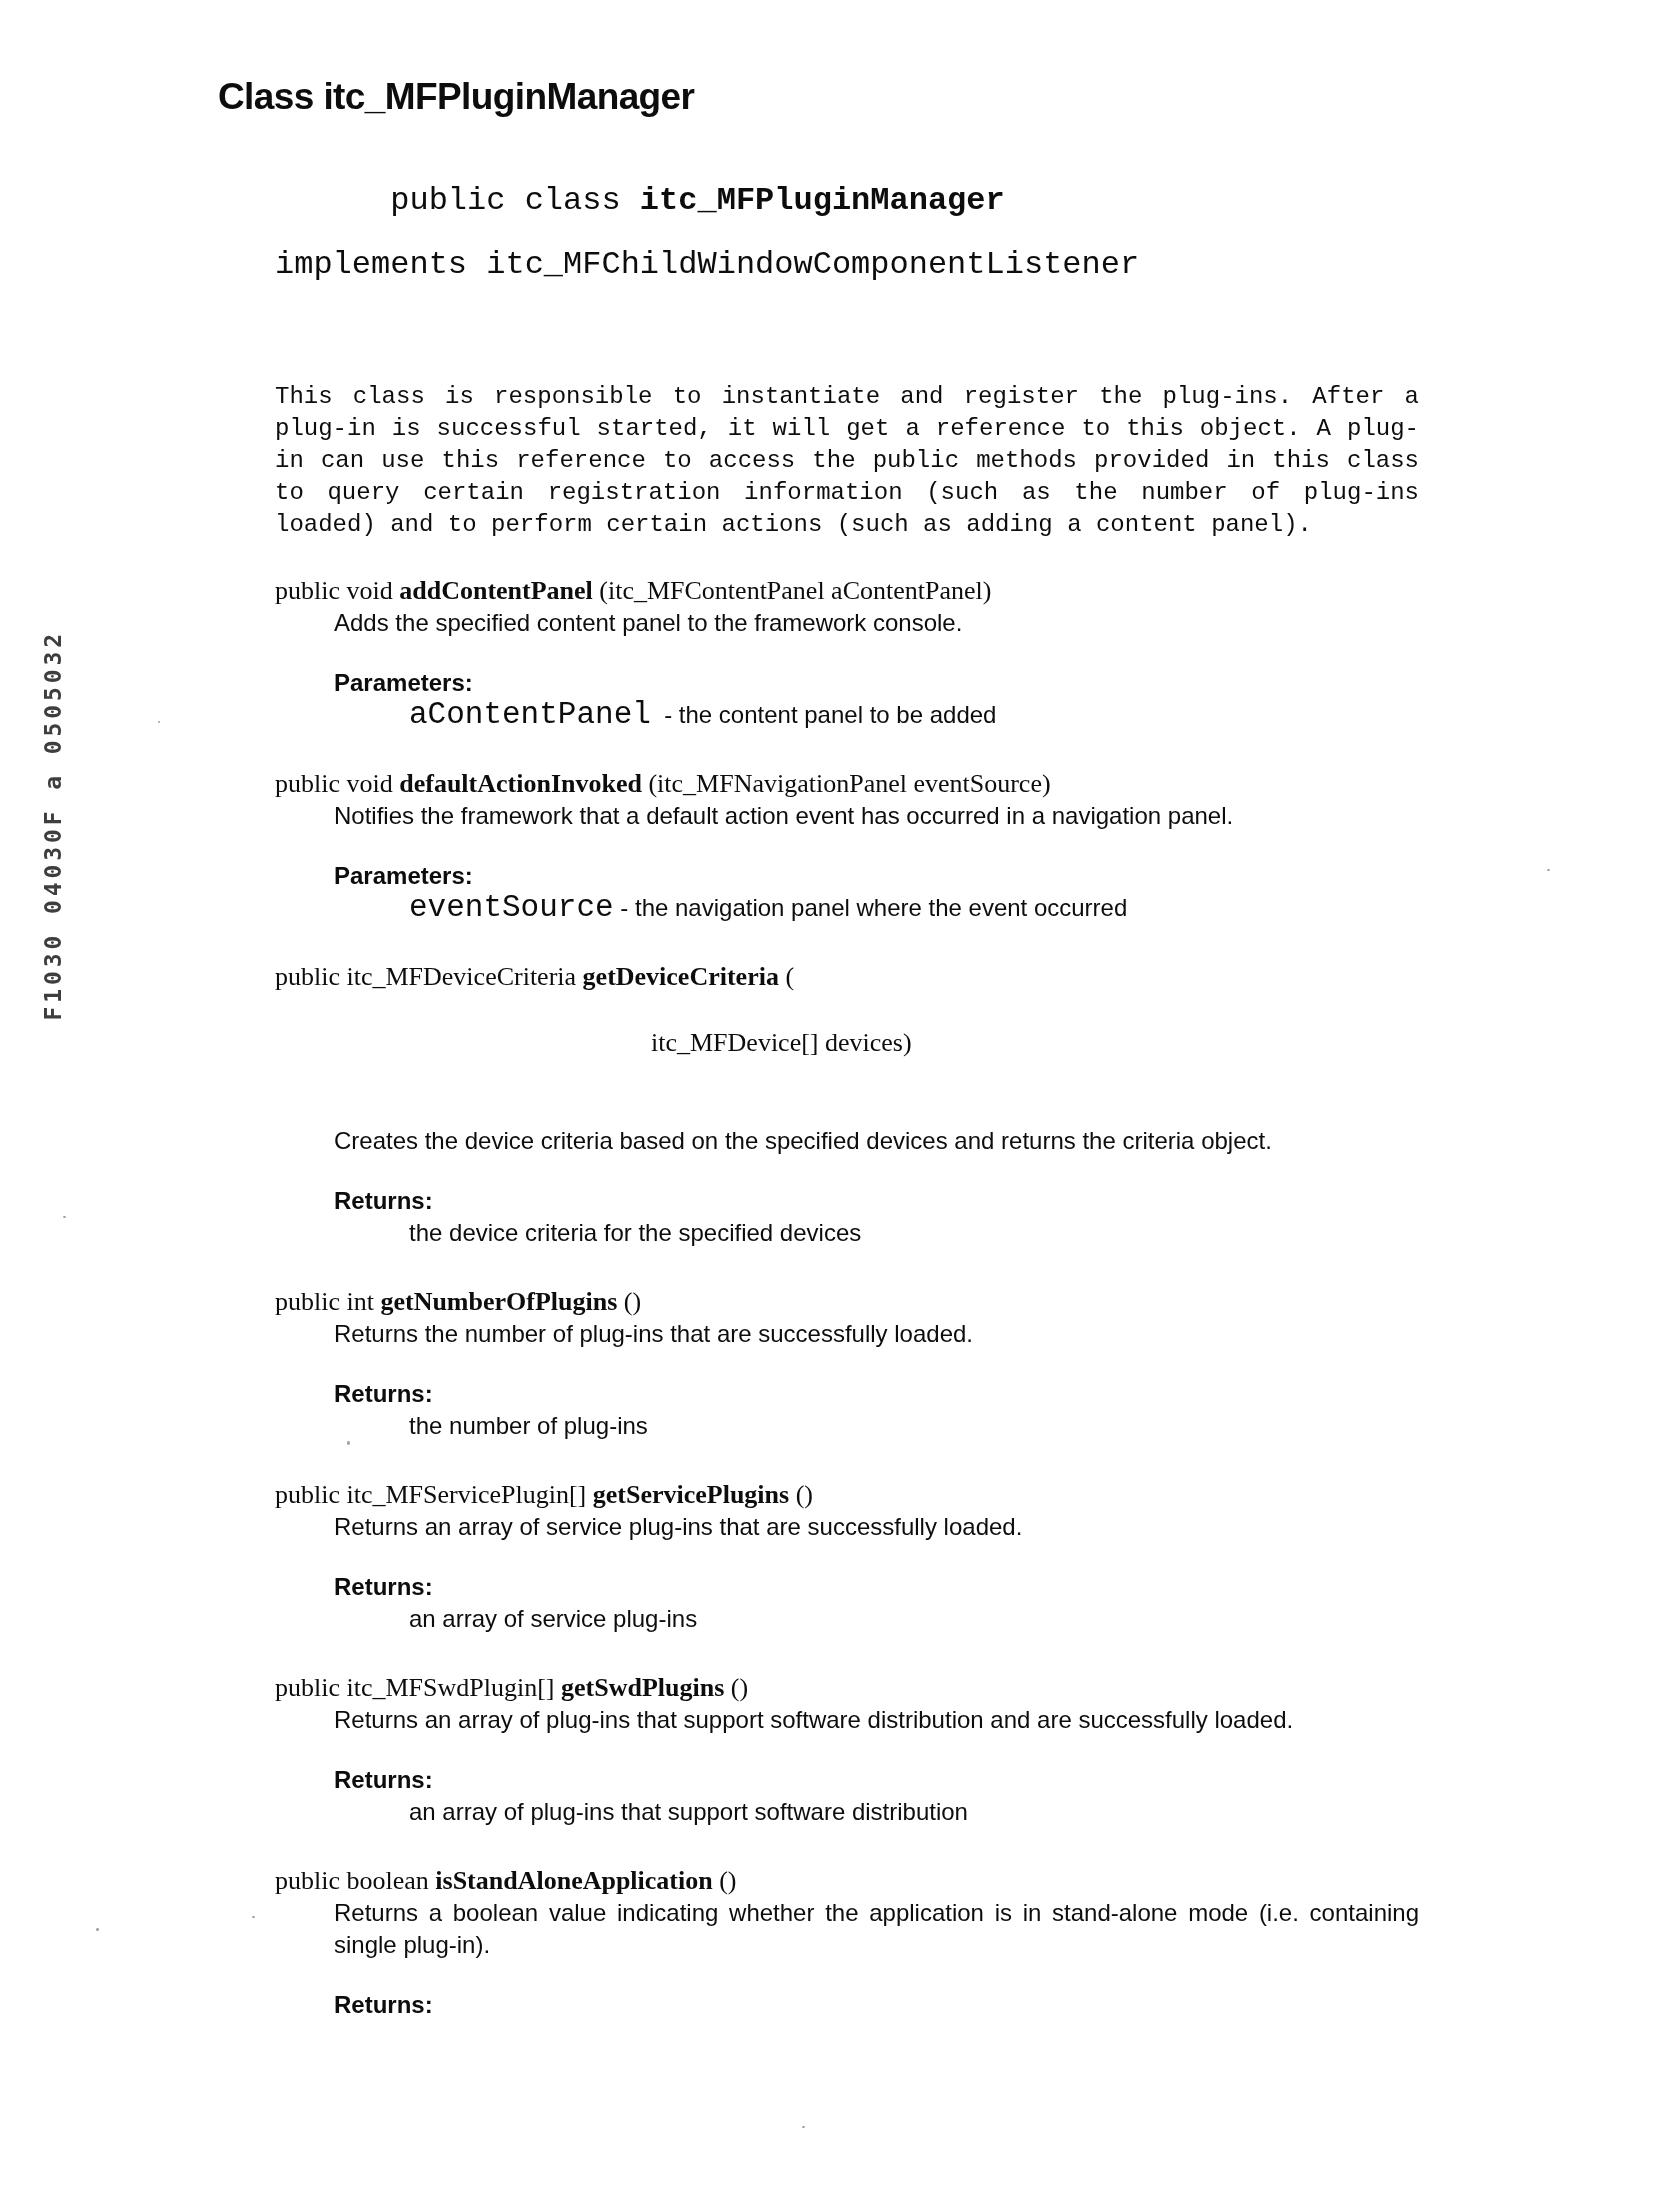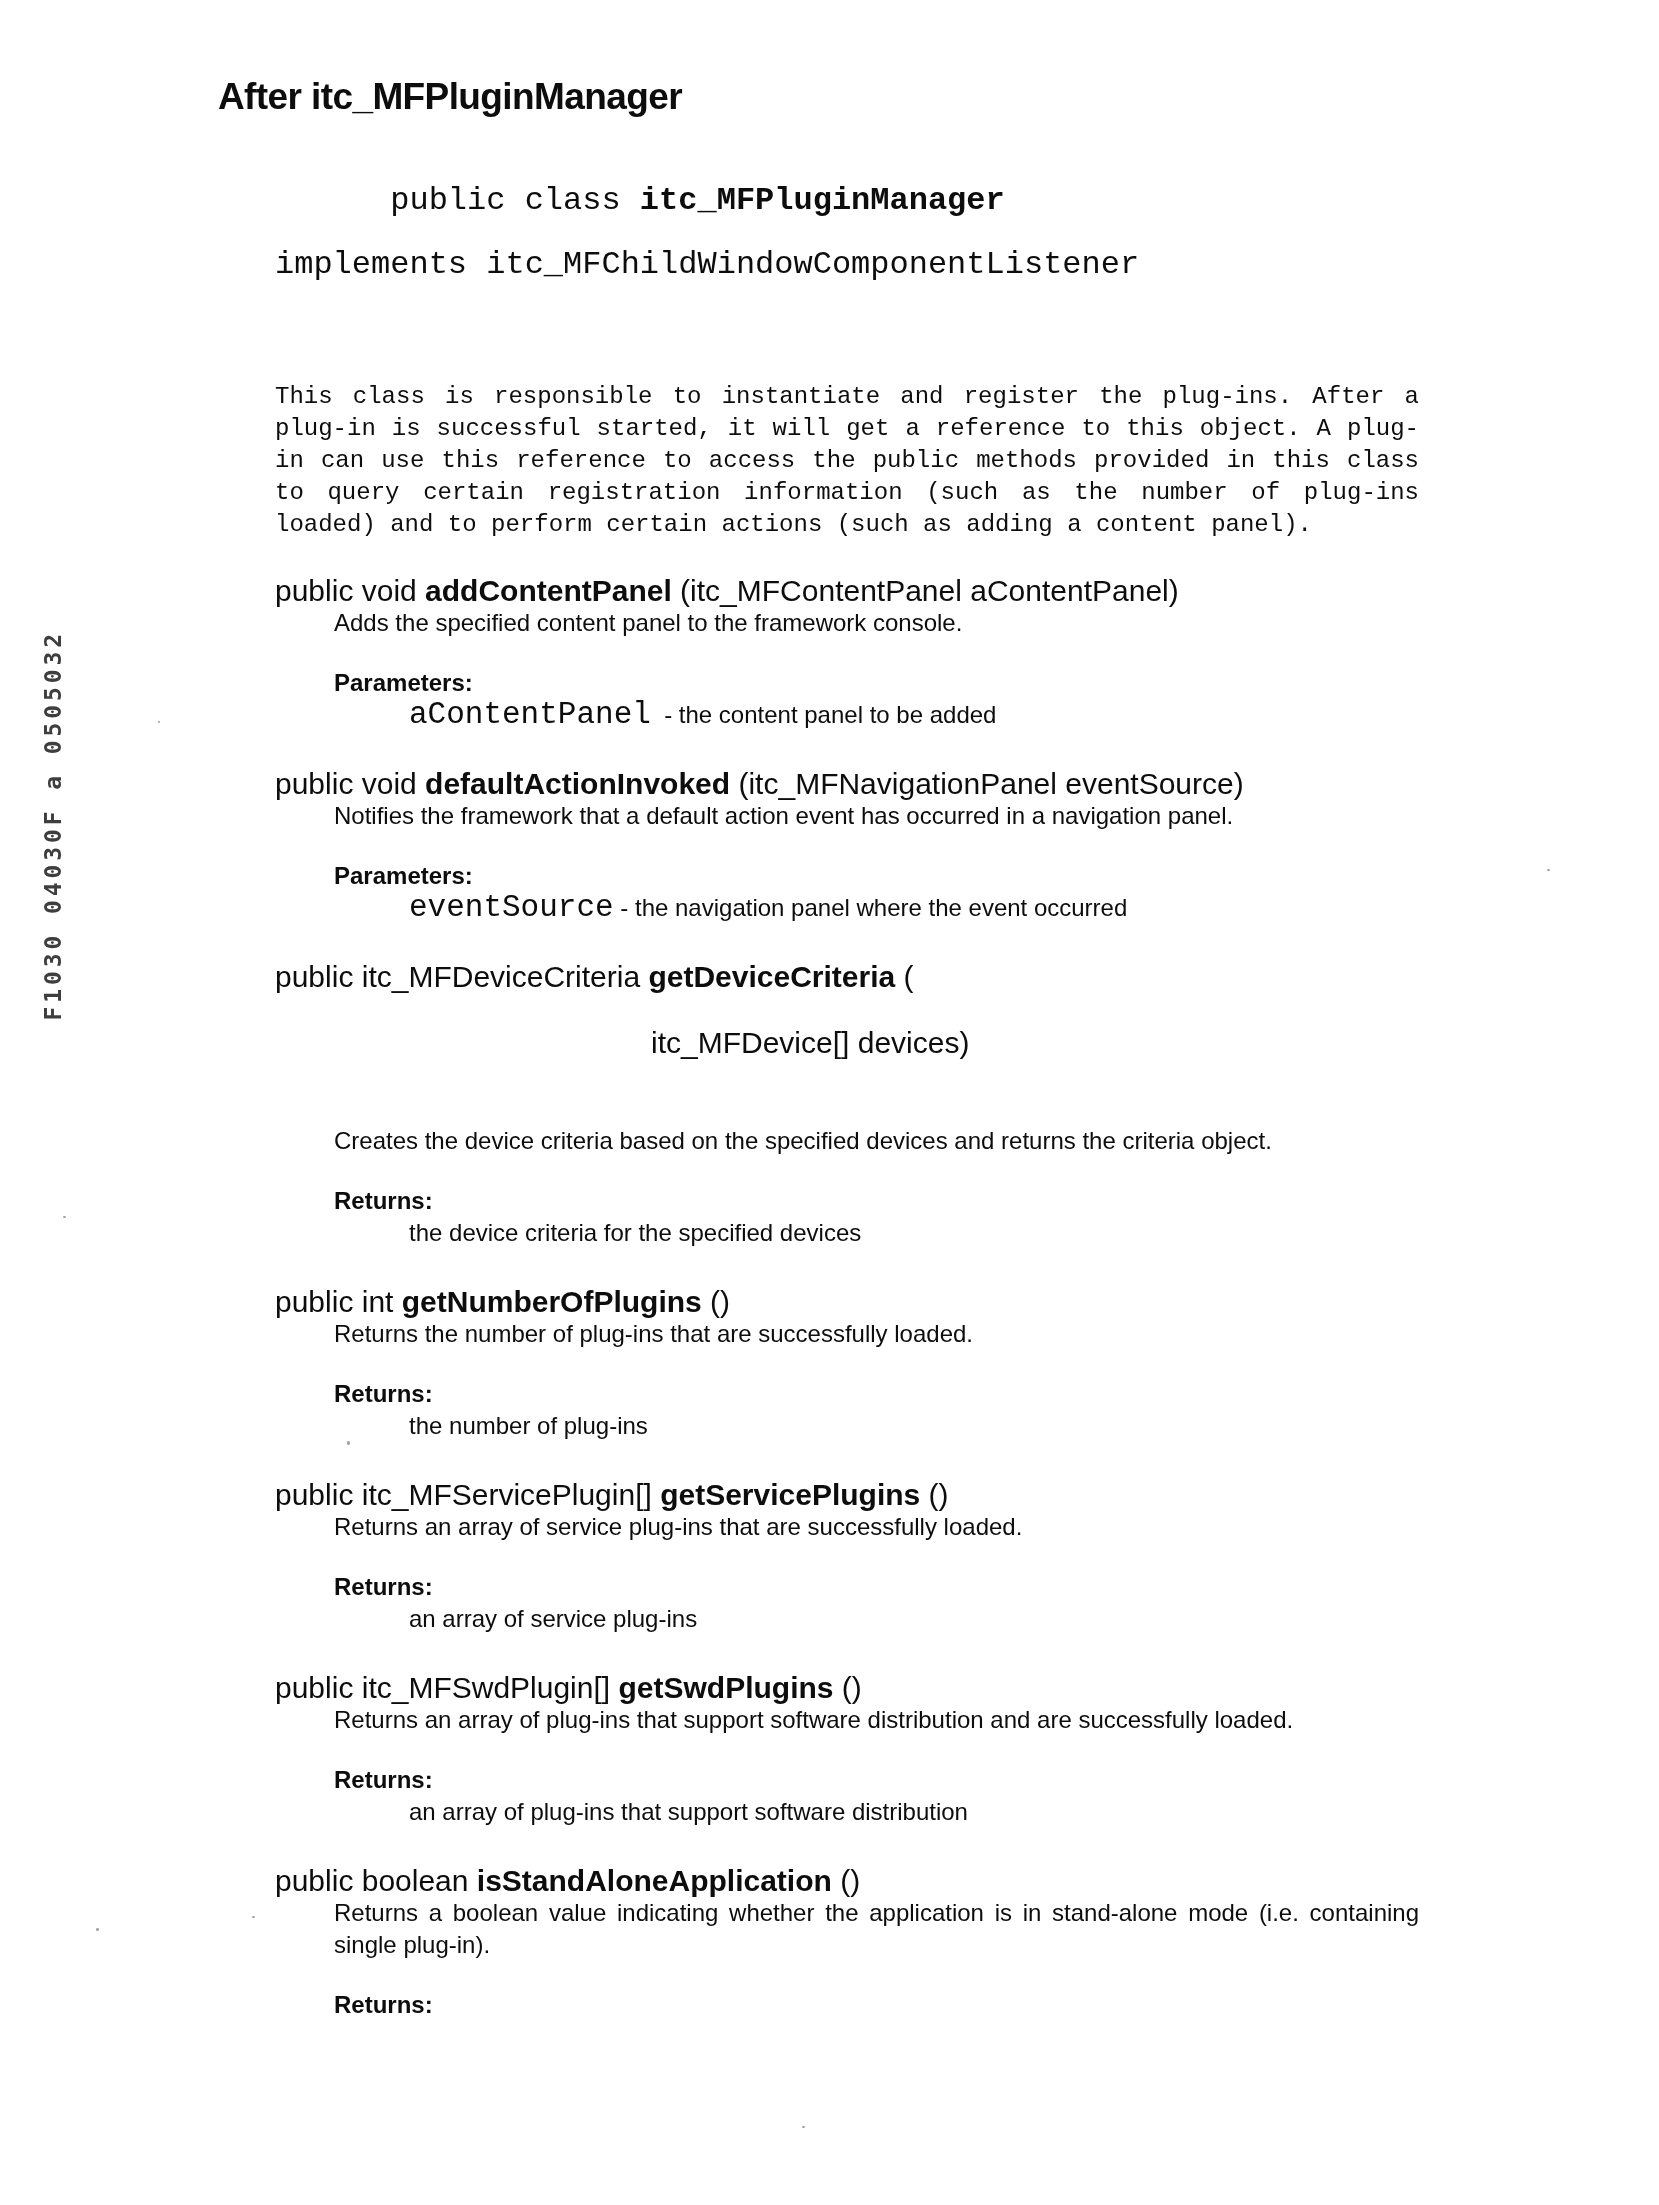--- a/index.html
+++ b/index.html
@@ -14,21 +14,21 @@
   .page-title{
     position:absolute;left:218px;top:76px;
     font-size:37px;font-weight:bold;letter-spacing:-0.6px;
     font-family:"Liberation Sans",sans-serif;
   }
   .doc{
     position:absolute;left:275px;top:153px;width:1144px;
     font-size:24px;line-height:32px;
   }
   .mono{font-family:"Liberation Mono","DejaVu Sans Mono",monospace;font-size:32px;}
-  .sig{font-family:Liberation Sans, sans-serif;font-size:30px;line-height:33px;white-space:pre-wrap;}
+  .sig{font-family:Liberation Serif, serif;font-size:26px;line-height:33px;white-space:pre-wrap;}
   .sig .mname{font-weight:bold;}
   .sig-cont{margin-left:376px;}
   .decl{white-space:pre-wrap;}
   .decl .mname{font-weight:bold;}
   .intro{margin-top:36px;text-align:justify;font-family:Liberation Mono, monospace;}
   .methods-heading{
     margin-top:41px;
     font-size:27px;font-weight:bold;font-style:italic;letter-spacing:0.6px;
     display:inline-block;border-bottom:5.8px solid #0d0d0d;padding-bottom:1.3px;
   }
@@ -46,21 +46,21 @@
     color:#2a2a2a;opacity:.85;
     filter:blur(0.4px) contrast(1.15);
   }
   .speck{position:absolute;background:#555;border-radius:50%;opacity:.55;}
 </style>
 </head>
 <body>
 
 <div class="page">
 
-  <div class="page-title">After itc_MFPluginManager</div>
+  <div class="page-title">Class itc_MFPluginManager</div>
 
   <div class="stamp">F1030 04030F a 0505032</div>
 
   <div class="doc">
 
     <div class="decl mono">
       <span>public class </span><span class="mname">itc_MFPluginManager</span>
       <div>implements itc_MFChildWindowComponentListener</div>
     </div>
 

